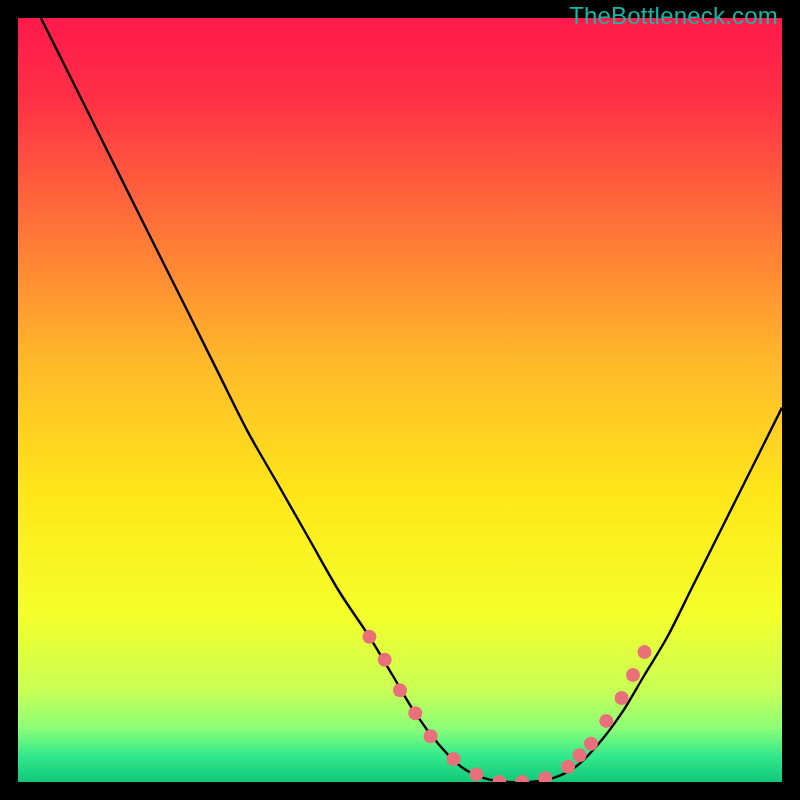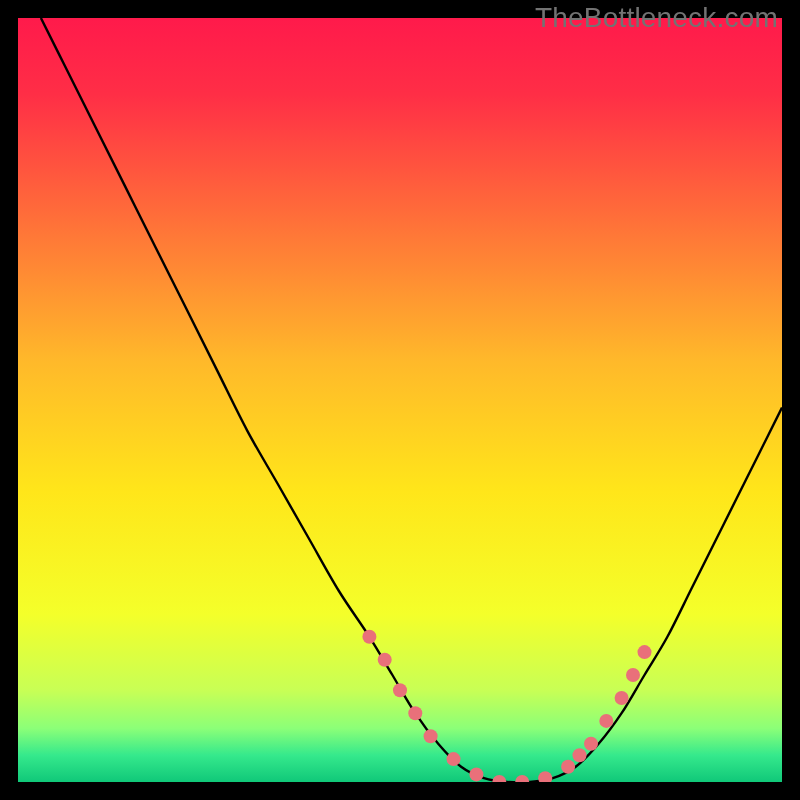--- a/index.html
+++ b/index.html
@@ -23,22 +23,22 @@
     position: absolute;
     left: 0;
     top: 0;
     width: 764px;
     height: 764px;
   }
   .watermark {
     position: absolute;
     top: 2px;
     right: 22px;
-    color: #737373;
-    font-size: 28px;
+    color: #14b8a6;
+    font-size: 24px;
     font-weight: 500;
     letter-spacing: 0.2px;
     user-select: none;
   }
 </style>
 </head>
 <body>
 
 <div class="frame">
   <svg class="plot" viewBox="0 0 764 764" preserveAspectRatio="none">

